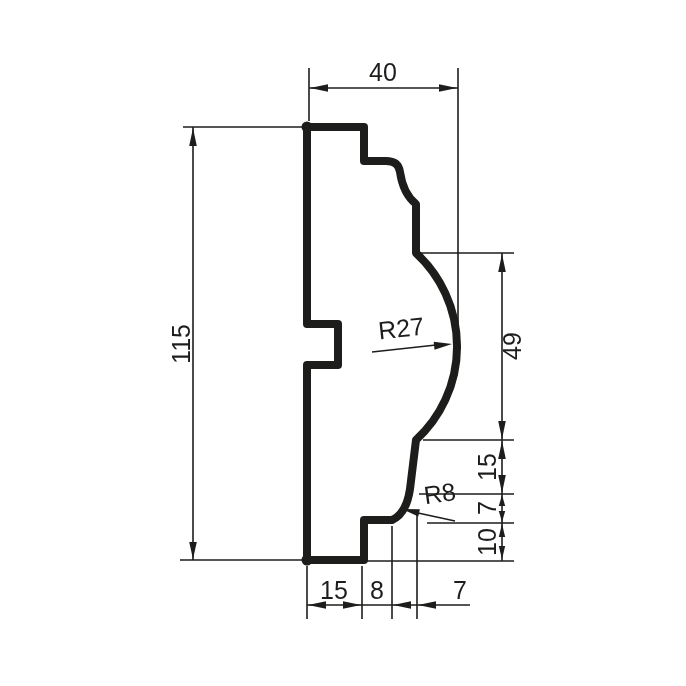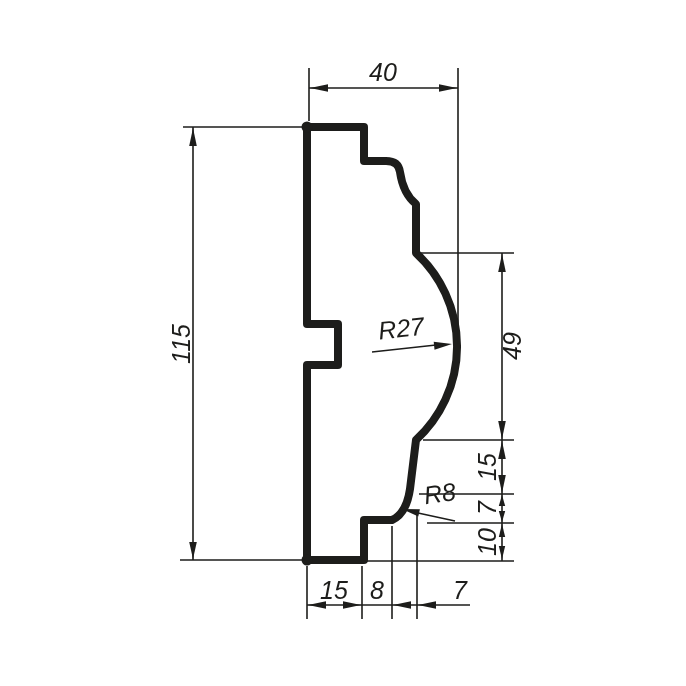--- a/index.html
+++ b/index.html
@@ -6,21 +6,20 @@
     margin: 0;
     padding: 0;
     background: #ffffff;
   }
   .canvas {
     position: relative;
     width: 686px;
     height: 686px;
     background: var(--bg, #ffffff);
     overflow: hidden;
-    font-style: italic;
   }
   svg { display: block; }
   .thick {
     stroke: var(--line, #1d1d1b);
     stroke-width: 8;
     fill: none;
     stroke-linejoin: round;
     stroke-linecap: round;
   }
   .thin {

